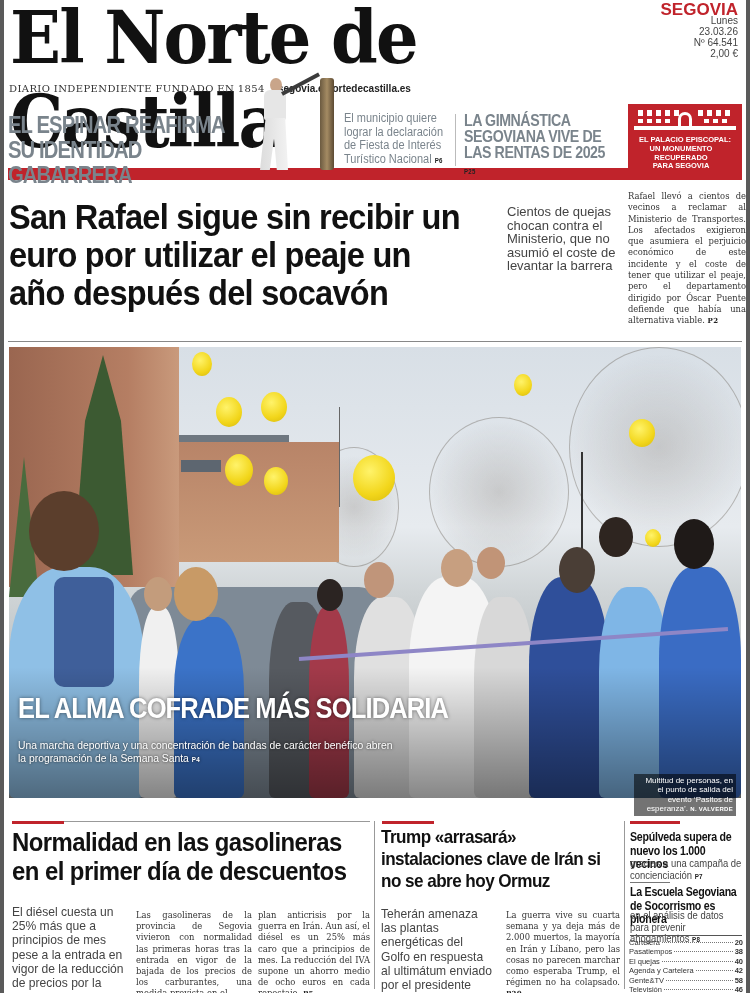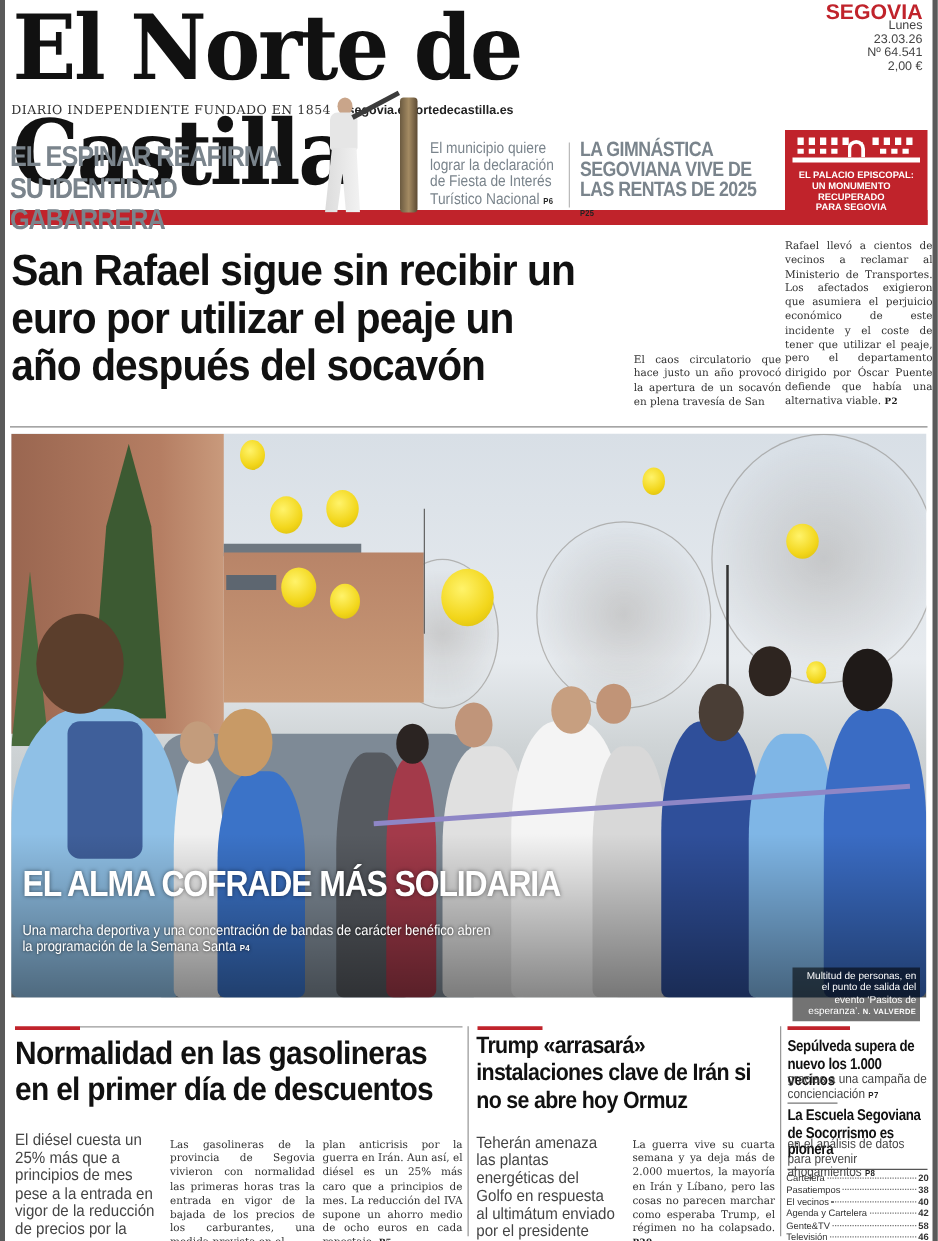--- a/index.html
+++ b/index.html
@@ -154,21 +154,21 @@
     </div>
     <div class="p-title">EL PALACIO EPISCOPAL:</div>
     <div class="p-sub">
       <div>UN MONUMENTO</div>
       <div>RECUPERADO</div>
       <div>PARA SEGOVIA</div>
     </div>
   </div>
 
   <div class="lead-headline">San Rafael sigue sin recibir un euro por utilizar el peaje un año después del socavón</div>
-  <div class="lead-body-a">El caos circulatorio que hace justo un año provocó la apertura de un socavón en plena travesía de San</div>
+  <div class="lead-deck">Cientos de quejas chocan contra el Ministerio, que no asumió el coste de levantar la barrera</div>
   <div class="lead-body-b">
     <span>Rafael llevó a cientos de vecinos a reclamar al Ministerio de Transportes. Los afectados exigieron que asumiera el perjuicio económico de este incidente y el coste de tener que utilizar el peaje, pero el departamento dirigido por Óscar Puente defiende que había una alternativa viable.</span>
     <span class="page-ref">P2</span>
   </div>
   <div class="rule-top"></div>
 
   <div class="photo">
     <div class="ph-bare" style="left:560px; top:0; width:180px; height:200px;"></div>
     <div class="ph-bare" style="left:420px; top:70px; width:140px; height:150px;"></div>
     <div class="ph-bare" style="left:300px; top:100px; width:90px; height:120px;"></div>
@@ -269,21 +269,21 @@
         <span class="lbl">Cartelera</span>
         <span class="dots"></span>
         <span class="num">20</span>
       </div>
     <div class="index-row">
         <span class="lbl">Pasatiempos</span>
         <span class="dots"></span>
         <span class="num">38</span>
       </div>
     <div class="index-row">
-        <span class="lbl">El vecinos</span>
+        <span class="lbl">El quejas</span>
         <span class="dots"></span>
         <span class="num">40</span>
       </div>
     <div class="index-row">
         <span class="lbl">Agenda y Cartelera</span>
         <span class="dots"></span>
         <span class="num">42</span>
       </div>
     <div class="index-row">
         <span class="lbl">Gente&amp;TV</span>

